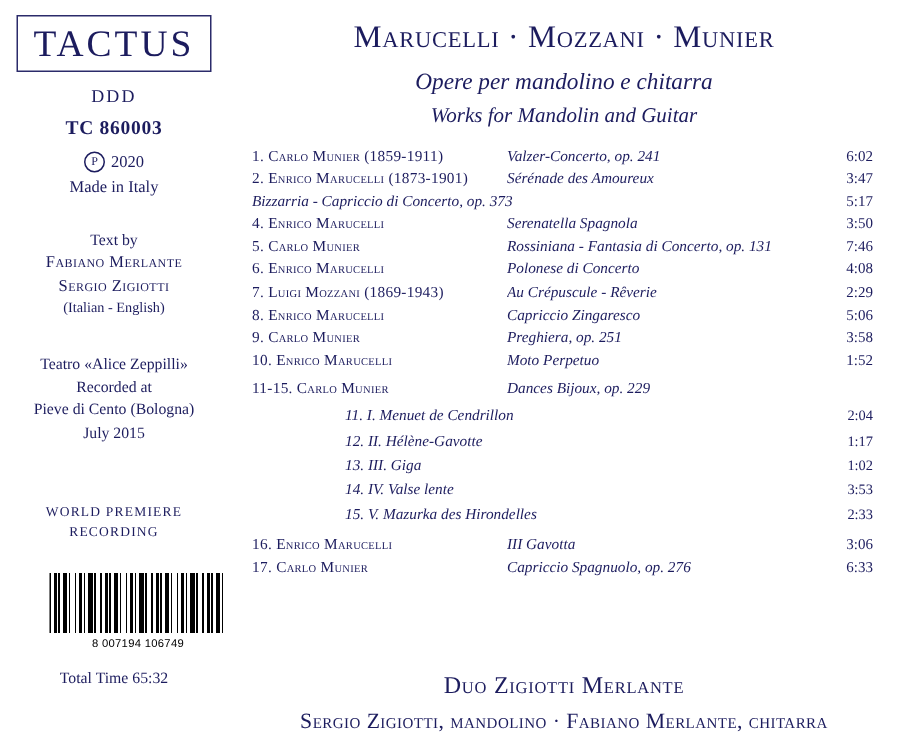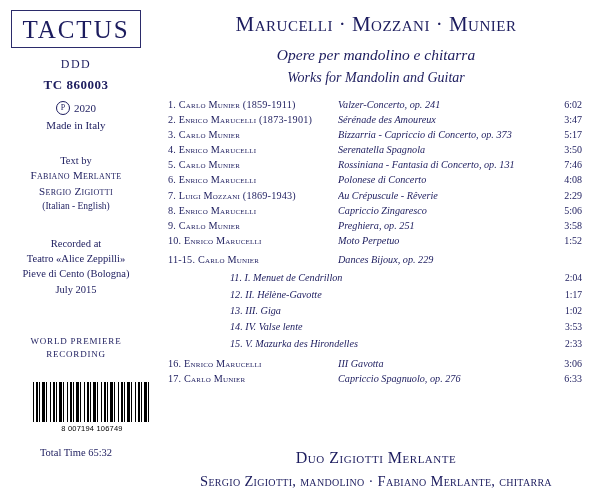--- a/index.html
+++ b/index.html
@@ -277,22 +277,22 @@
     <div class="made">Made in Italy</div>
 
     <div class="credits">
       <div>Text by</div>
       <div class="small-caps">Fabiano Merlante</div>
       <div class="small-caps">Sergio Zigiotti</div>
       <div class="lang">(Italian - English)</div>
     </div>
 
     <div class="rec-block">
+      <div>Teatro «Alice Zeppilli»</div>
       <div>Recorded at</div>
-      <div>Teatro «Alice Zeppilli»</div>
       <div>Pieve di Cento (Bologna)</div>
       <div>July 2015</div>
     </div>
 
     <div class="premiere">
       <div>WORLD PREMIERE</div>
       <div>RECORDING</div>
     </div>
 
     <div class="barcode-wrap">
@@ -318,21 +318,20 @@
         <span class="composer"><span>1.</span> <span>Carlo Munier (1859-1911)</span></span>
         <span class="work">Valzer-Concerto, op. 241</span>
         <span class="dur">6:02</span>
       </div>
       <div class="track">
         <span class="composer"><span>2.</span> <span>Enrico Marucelli (1873-1901)</span></span>
         <span class="work">Sérénade des Amoureux</span>
         <span class="dur">3:47</span>
       </div>
       <div class="track">
-        <span class="composer"><span>3.</span> <span>Carlo Munier</span></span>
         <span class="work">Bizzarria - Capriccio di Concerto, op. 373</span>
         <span class="dur">5:17</span>
       </div>
       <div class="track">
         <span class="composer"><span>4.</span> <span>Enrico Marucelli</span></span>
         <span class="work">Serenatella Spagnola</span>
         <span class="dur">3:50</span>
       </div>
       <div class="track">
         <span class="composer"><span>5.</span> <span>Carlo Munier</span></span>

